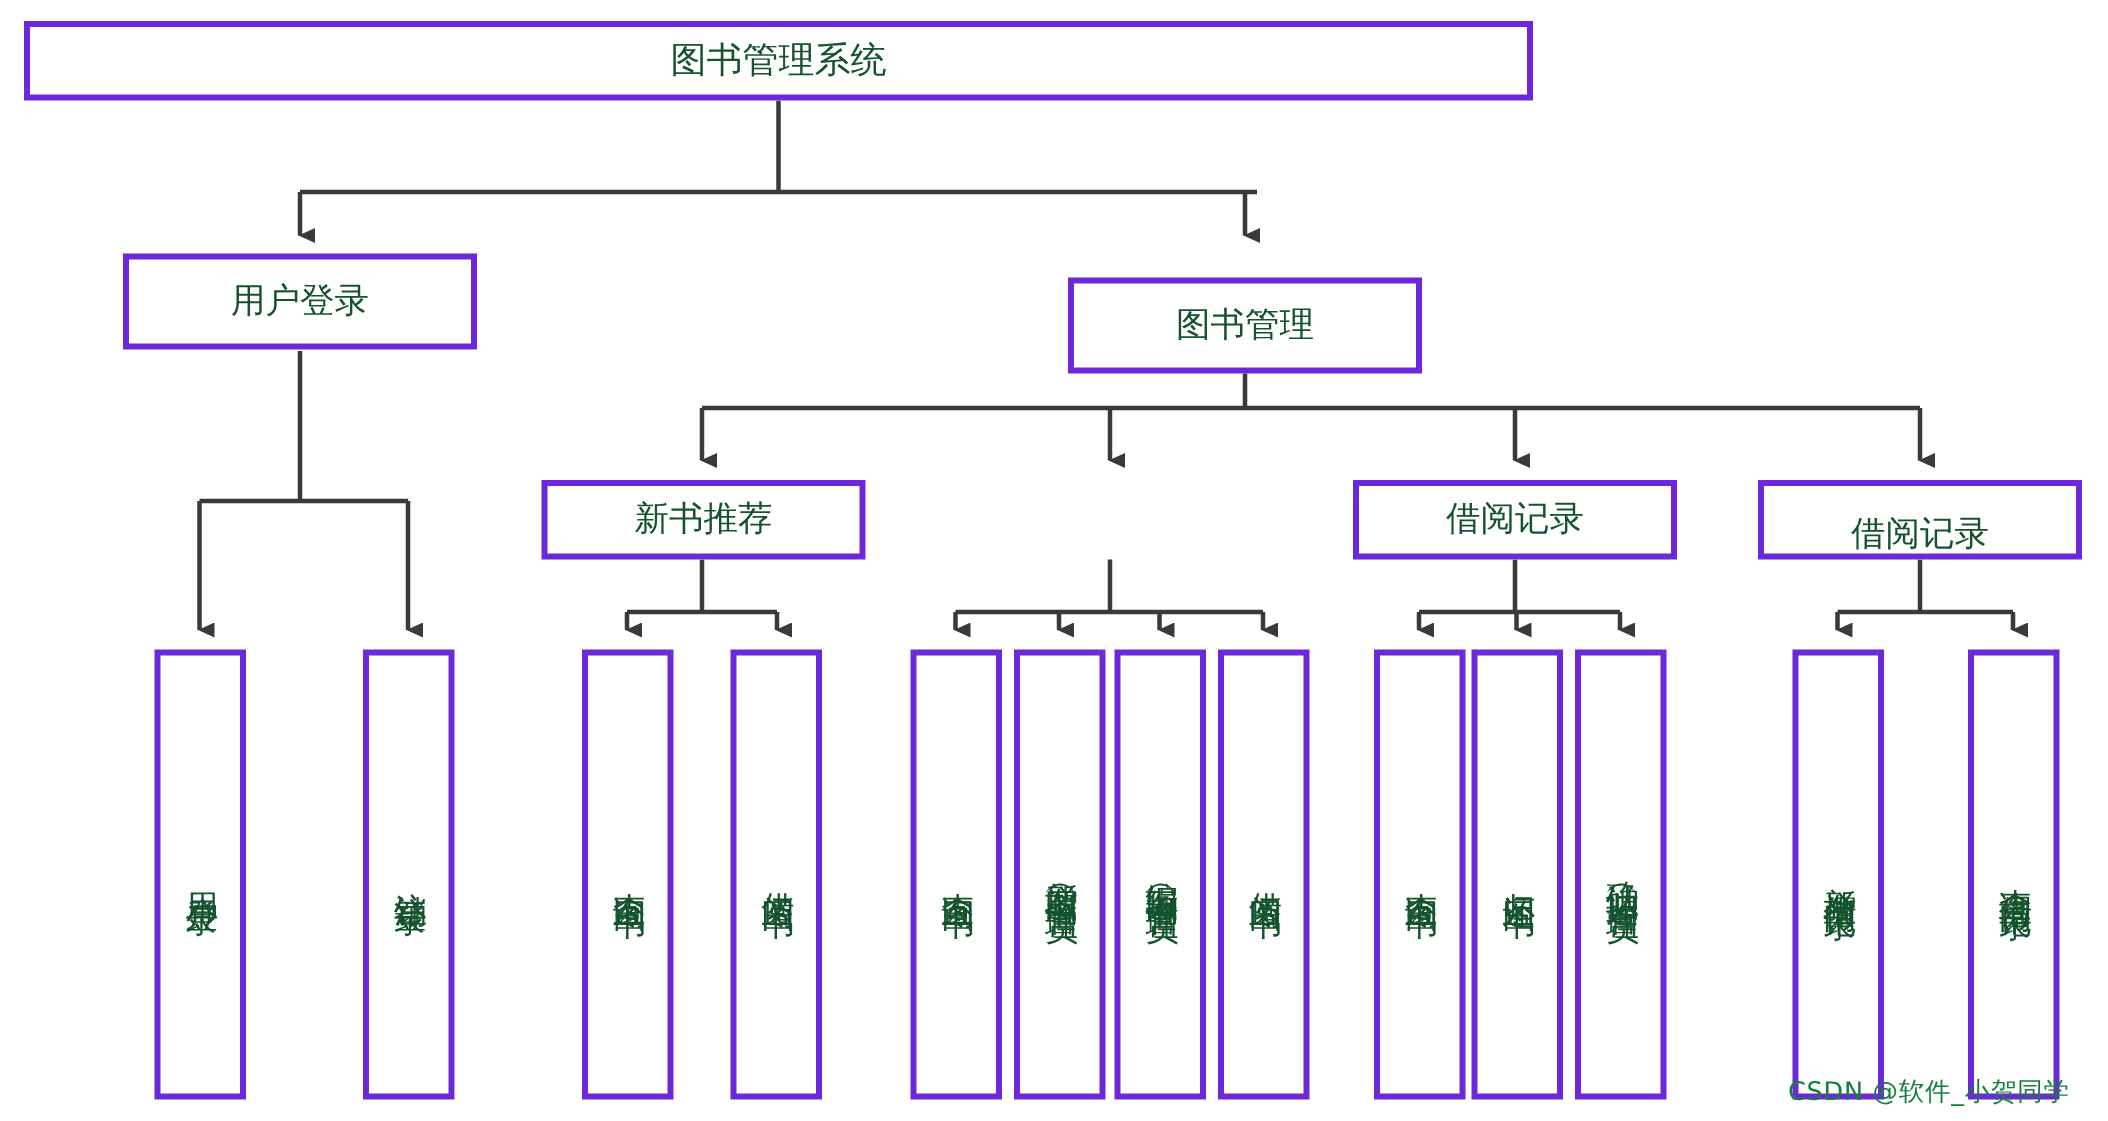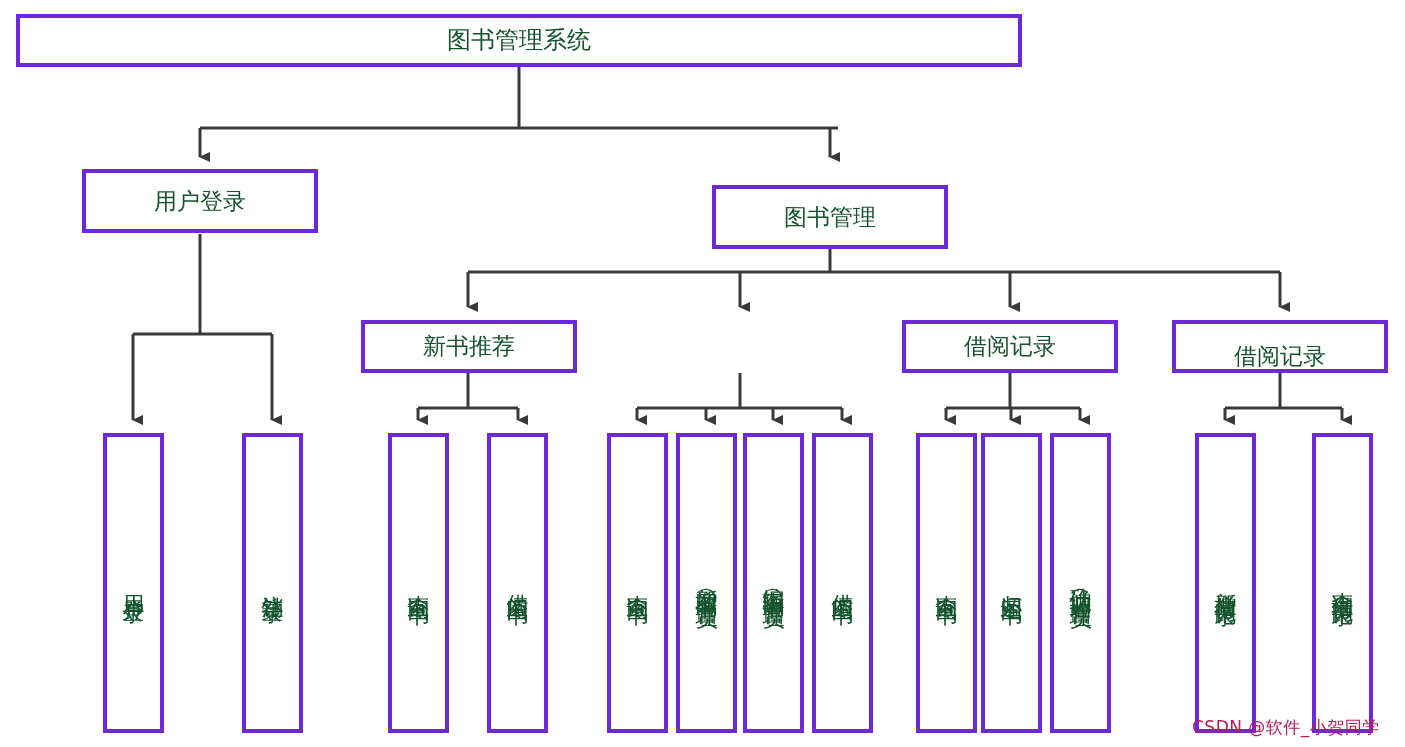--- a/index.html
+++ b/index.html
@@ -57,21 +57,21 @@
     text-orientation: upright;
     font-size: 22px;
     letter-spacing: 3px;
     line-height: 1.1;
     white-space: nowrap;
     max-height: 270px;
   }
   .watermark {
     position: absolute;
     font-size: 17px;
-    color: #be185d;
+    color: #15803d;
     white-space: nowrap;
     letter-spacing: 0.5px;
   }
 </style>
 </head>
 <body>
 
 <div id="canvas">
 
   <svg id="wires" viewBox="0 0 1405 747" xmlns="http://www.w3.org/2000/svg">

